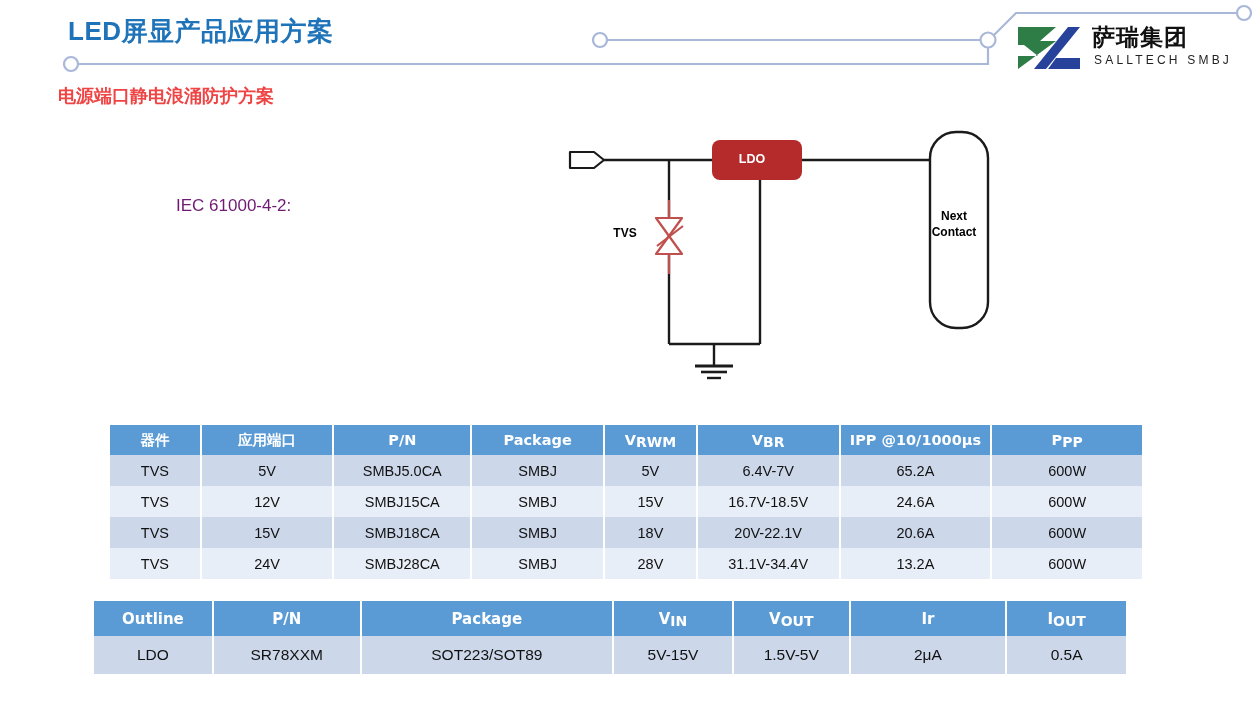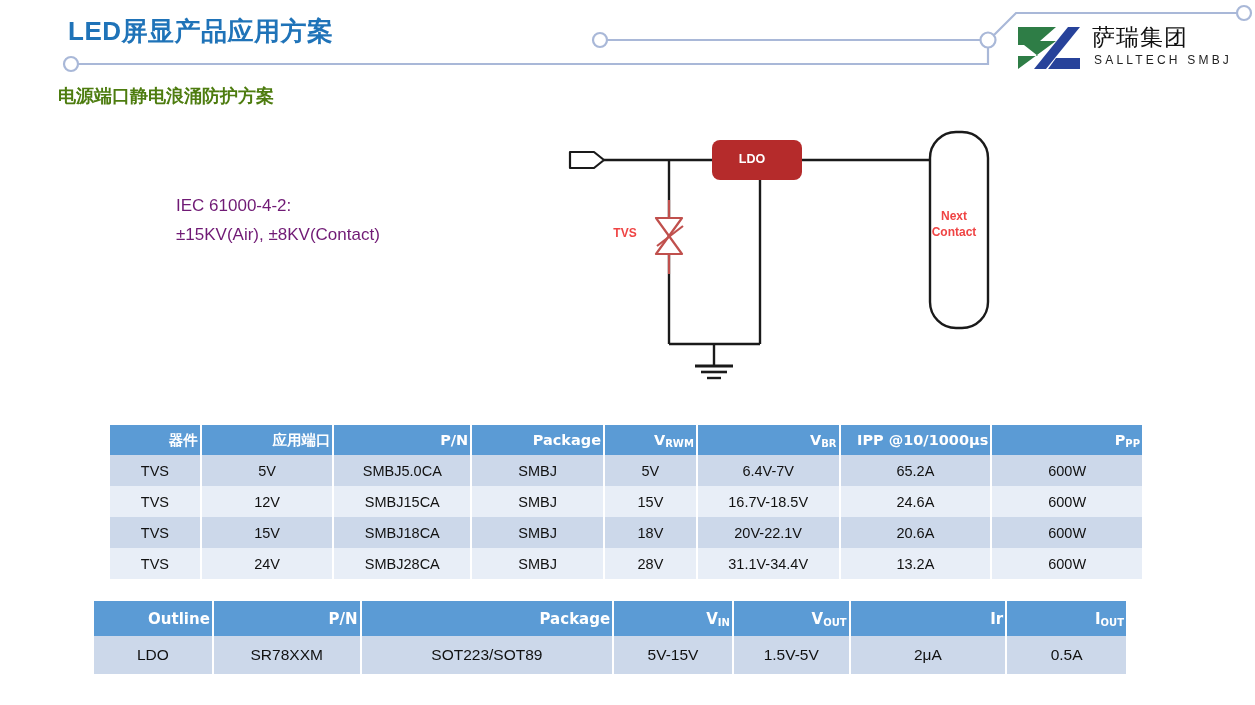--- a/index.html
+++ b/index.html
@@ -13,70 +13,69 @@
 
   
   #header-deco { position: absolute; left: 0; top: 0; width: 1255px; height: 90px; }
   #slide-title {
     position: absolute; left: 68px; top: 14px;
     font-size: 26px; font-weight: bold; color: #1f73b8;
     letter-spacing: 0.5px; white-space: nowrap;
   }
   #section-title {
     position: absolute; left: 58px; top: 84px;
-    font-size: 18px; font-weight: bold; color: #4d7c0f;
+    font-size: 18px; font-weight: bold; color: #ef4444;
     white-space: nowrap;
   }
 
   
   #logo-block { position: absolute; left: 1016px; top: 22px; width: 232px; height: 52px; }
   #logo-mark { position: absolute; left: 0; top: 2px; width: 66px; height: 48px; }
   #logo-cn {
     position: absolute; left: 76px; top: 0px;
-    font-size: 23px; font-weight: normal; color: #111;
+    font-size: 23px; font-weight: bold; color: #111;
     letter-spacing: 1px; white-space: nowrap;
     font-family: "DejaVu Sans", "Liberation Sans", sans-serif;
   }
   #logo-en {
     position: absolute; left: 78px; top: 31px;
     font-size: 12px; color: #222; letter-spacing: 3.2px; white-space: nowrap;
   }
 
   
   #spec-text {
     position: absolute; left: 176px; top: 168px;
     font-size: 17px; color: #701a75; line-height: 29px; margin-top: 23px;
   }
   #spec-text .gap { display: block; height: 18px; }
   #spec-text .line { display: block; white-space: nowrap; }
 
   
   #circuit { position: absolute; left: 552px; top: 128px; width: 470px; height: 256px; }
   .ckt-label {
-    position: absolute; font-size: 12px; font-weight: bold; color: #ef4444;
+    position: absolute; font-size: 12px; font-weight: bold; color: #000000;
     white-space: nowrap; text-align: center;
   }
   #ldo-label { left: 712px; top: 152px; width: 80px; color: #ffffff; font-size: 12.5px; }
   #tvs-label { left: 608px; top: 226px; width: 34px; }
   #next-circuit-label { left: 922px; top: 208px; width: 64px; line-height: 16px; }
 
   
   table { border-collapse: collapse; position: absolute; }
   table th, table td {
     text-align: center; vertical-align: middle;
     border-left: 2px solid #ffffff; border-right: 2px solid #ffffff;
   }
   table th {
     background: #5b9bd5; color: #ffffff;
     font-size: 14.5px; font-weight: bold;
     height: 30px; padding: 0 2px;
     font-family: "DejaVu Sans", "Liberation Sans", sans-serif;
-    text-align: right;
-  }
-  table th sub { font-size: 10px; font-weight: bold; vertical-align: baseline; position: relative; bottom: -2px; margin-top: 20px; }
+  }
+  table th sub { font-size: 14px; font-weight: bold; vertical-align: baseline; position: relative; bottom: -2px; margin-top: 20px; }
   table td { font-size: 14.5px; color: #111; height: 31px; }
   tr.row-a td { background: #ccd8ea; }
   tr.row-b td { background: #e8eef7; }
 
   #tvs-table { left: 108px; top: 425px; width: 1036px; }
   #ldo-table { left: 92px; top: 601px; width: 1036px; }
   #ldo-table th { height: 35px; font-size: 15px; }
   #ldo-table td { height: 38px; font-size: 15.5px; }
 </style>
 </head>
@@ -108,21 +107,20 @@
 
       <polygon points="52,3 64,3 30,45 18,45" fill="#27429a"></polygon>
       <polygon points="40,34 64,34 64,45 32,45" fill="#27429a"></polygon>
     </svg>
     <div id="logo-cn">萨瑞集团</div>
     <div id="logo-en">SALLTECH SMBJ</div>
   </div>
 
   <div id="spec-text">
     <span class="line">IEC 61000-4-2:</span>
-    <span class="line">±15KV(Air), ±8KV(Contact)</span>
     <span class="gap"></span>
     <span class="gap"></span>
   </div>
 
   <svg id="circuit" viewBox="0 0 470 256" xmlns="http://www.w3.org/2000/svg">
 
     <polygon points="18,24 42,24 52,32 42,40 18,40" fill="#ffffff" stroke="#1a1a1a" stroke-width="2.2" stroke-linejoin="round"></polygon>
 
     <path d="M 52 32 L 160 32" fill="none" stroke="#1a1a1a" stroke-width="2.4"></path>
 

